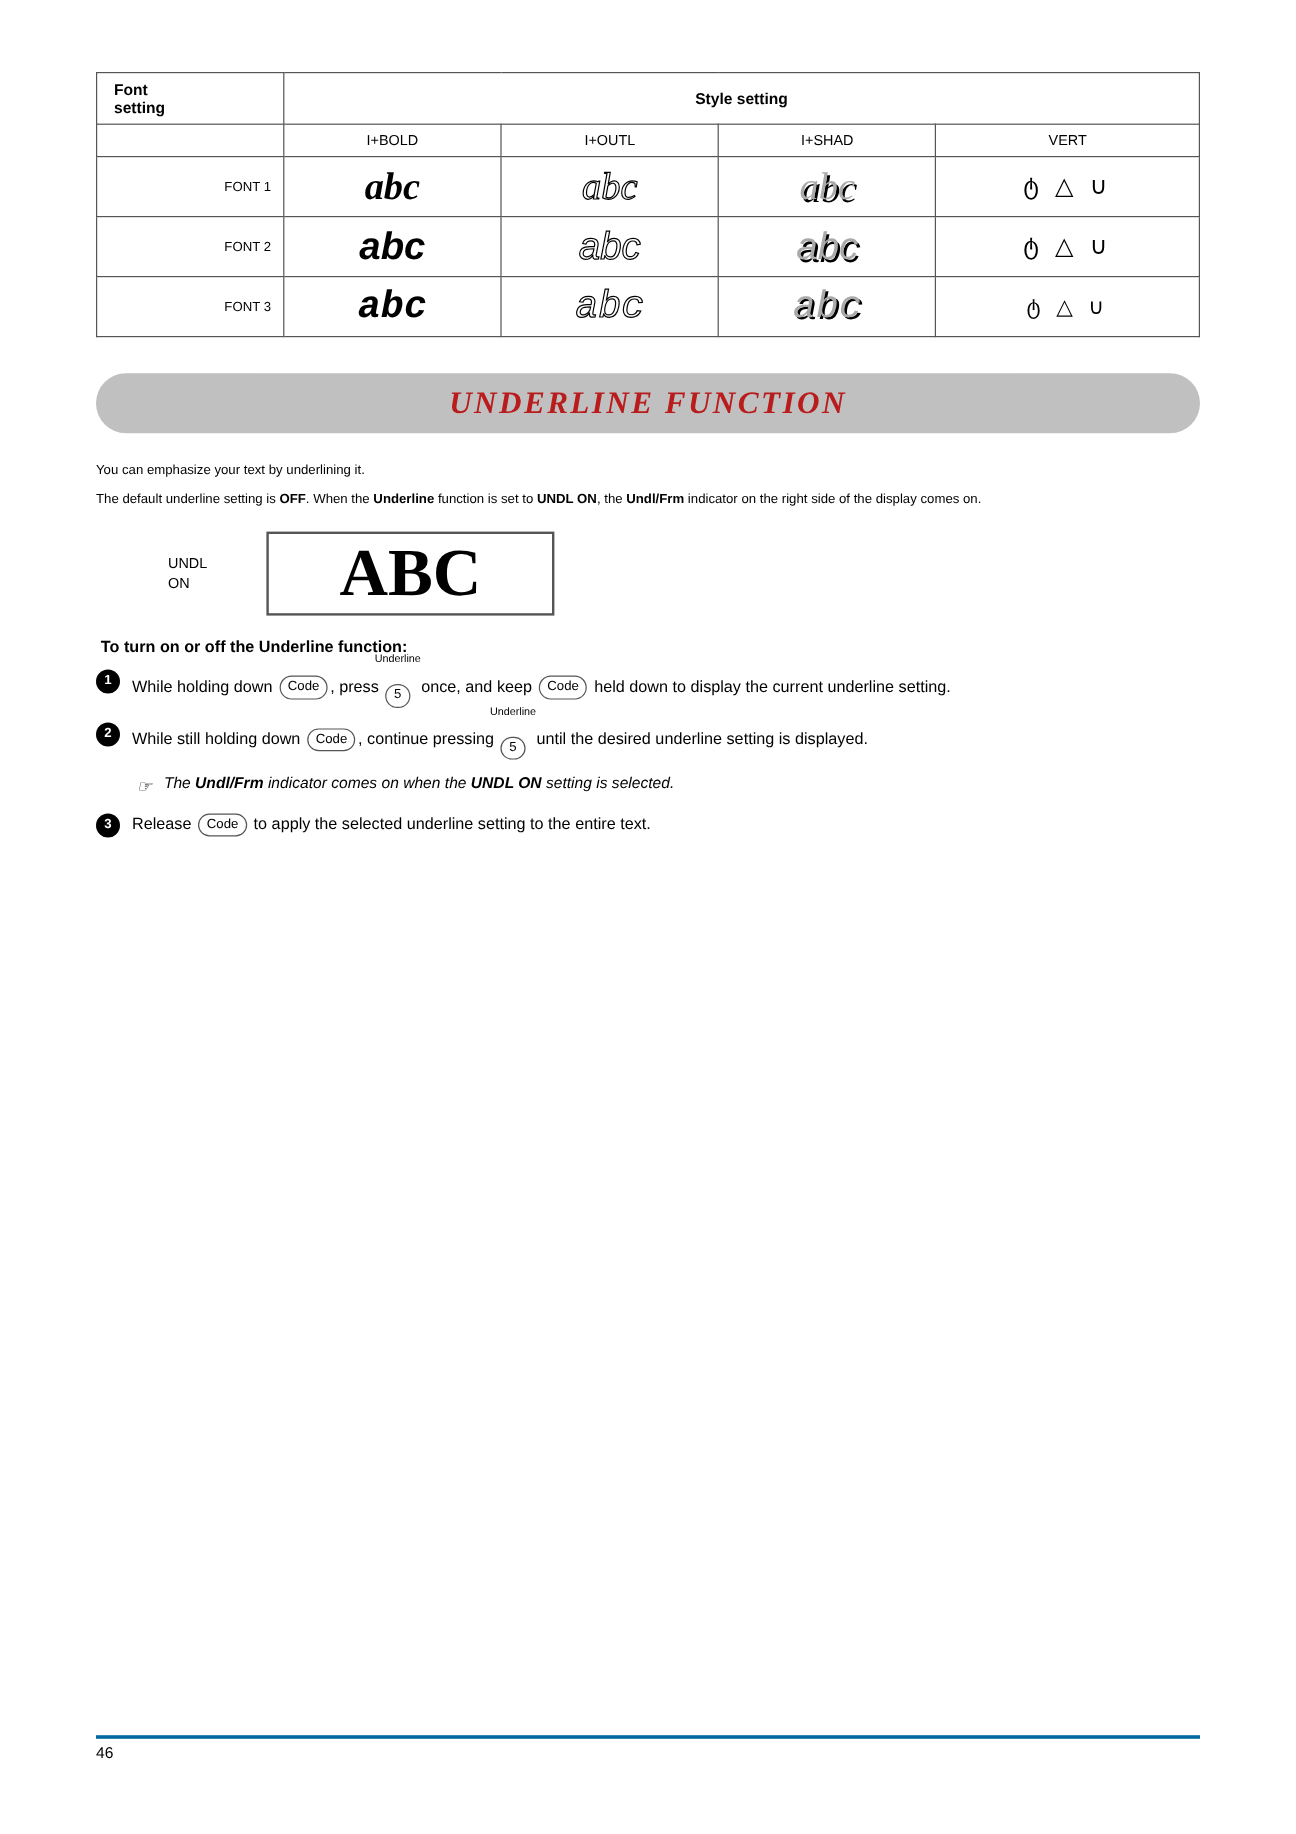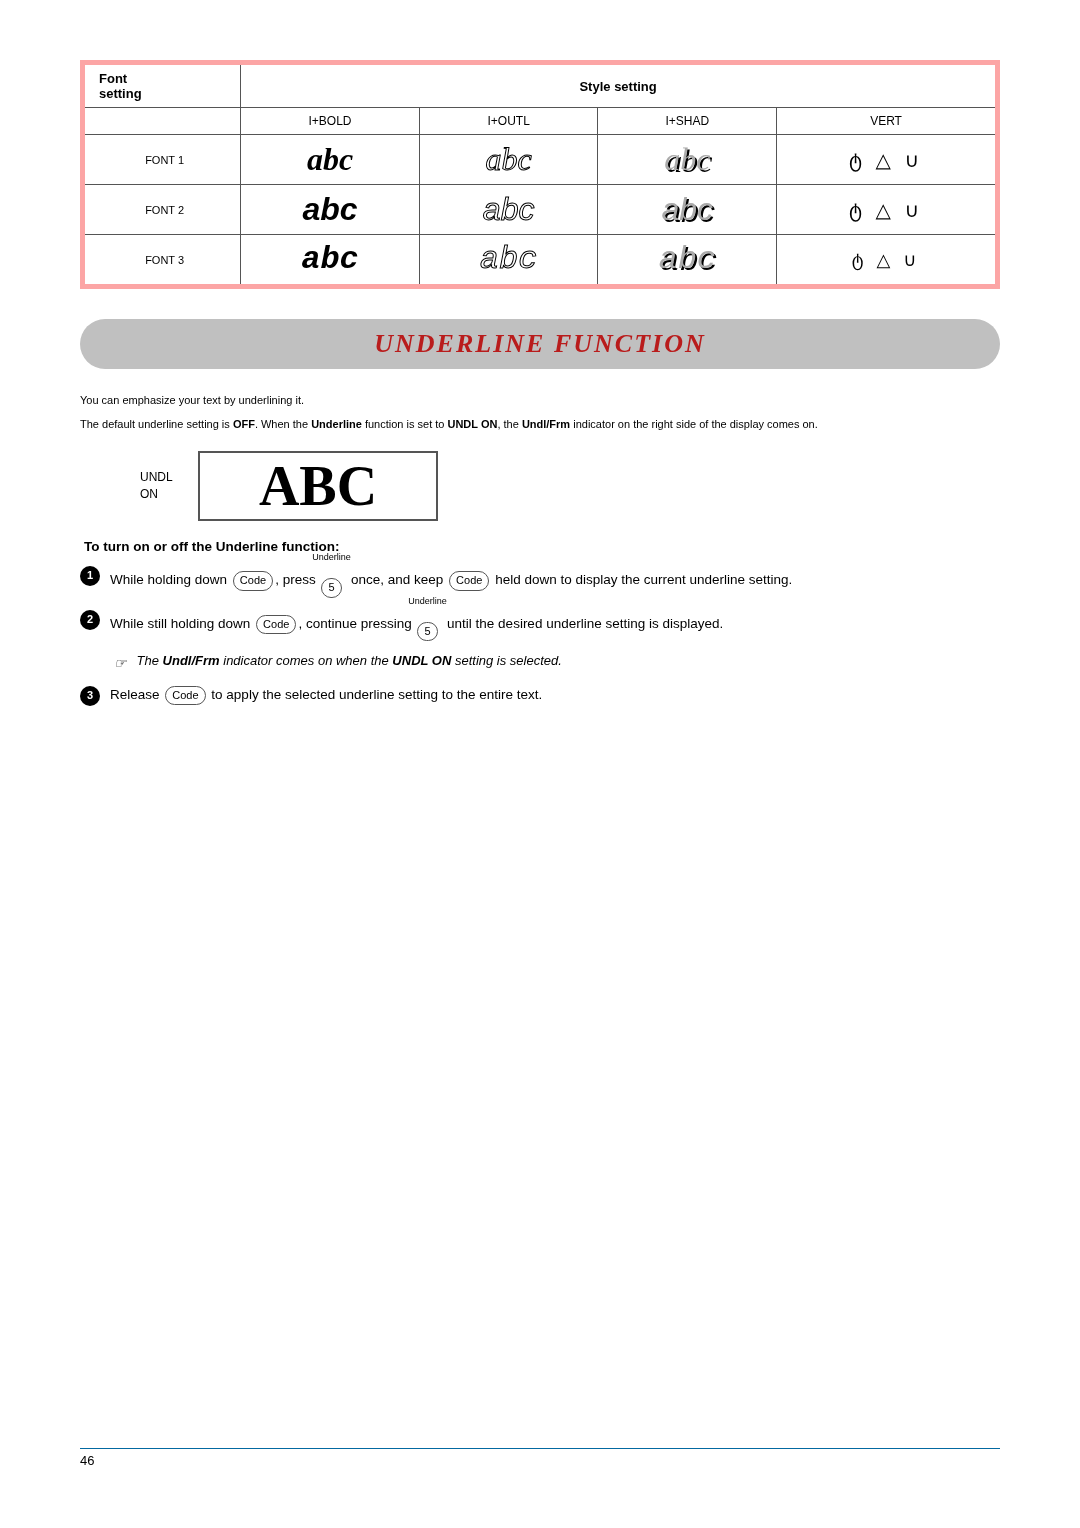--- a/index.html
+++ b/index.html
@@ -11,41 +11,41 @@
       width: 1080px;
       min-height: 1528px;
       padding: 60px 80px 60px 80px;
     }
 
     
     .font-table {
       width: 100%;
       border-collapse: collapse;
       margin-bottom: 30px;
-      border: 5px solid #fca5a5;
+      border: 1px solid #fca5a5;
     }
     .font-table th, .font-table td {
       border: 1px solid #555;
       text-align: center;
       padding: 6px 10px;
     }
     .font-table .header-top th {
       background: #fff;
       font-weight: bold;
       font-size: 13px;
     }
     .font-table .header-sub th {
       font-size: 12px;
       font-weight: normal;
       text-align: center;
     }
     .font-table .row-label {
       font-size: 11px;
       font-weight: normal;
-      text-align: center;
+      text-align: right;
       padding-left: 14px;
     }
 
     
     .s-bold-italic { font-size: 32px; font-weight: bold; font-style: italic; font-family: 'Times New Roman', serif; }
     .s-outline-italic { font-size: 32px; font-style: italic; font-family: 'Times New Roman', serif; -webkit-text-stroke: 1px #000; color: transparent; }
     .s-shadow-italic { font-size: 32px; font-style: italic; font-family: 'Times New Roman', serif; color: #aaa; text-shadow: 2px 2px 0 #000; }
 
     .s2-bold { font-size: 32px; font-weight: bold; font-style: italic; font-family: Arial, sans-serif; }
     .s2-outline { font-size: 32px; font-style: italic; font-family: Arial, sans-serif; -webkit-text-stroke: 1px #000; color: transparent; }
@@ -85,21 +85,21 @@
       font-size: 11px;
       line-height: 1.65;
       margin-bottom: 6px;
     }
 
     
     .display-area {
       display: flex;
       align-items: center;
       margin: 18px 0 18px 60px;
-      gap: 8px;
+      gap: 32px;
     }
     .undl-label {
       font-size: 12px;
       line-height: 1.4;
       text-align: left;
       min-width: 50px;
     }
     .display-box {
       border: 2px solid #555;
       width: 240px;
@@ -193,21 +193,21 @@
       font-size: 14px;
       margin-top: 2px;
     }
 
     
     .footer {
       position: fixed;
       bottom: 60px;
       left: 80px;
       right: 80px;
-      border-top: 1px solid #0369a1;
+      border-top: 3px solid #0369a1;
       padding-top: 4px;
       font-size: 13px;
     }
 
   </style>
 </head>
 <body>
 
 <table class="font-table">
   <tbody>

